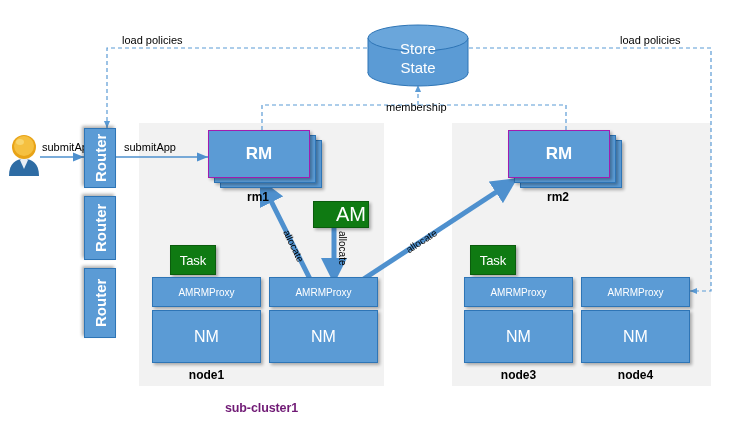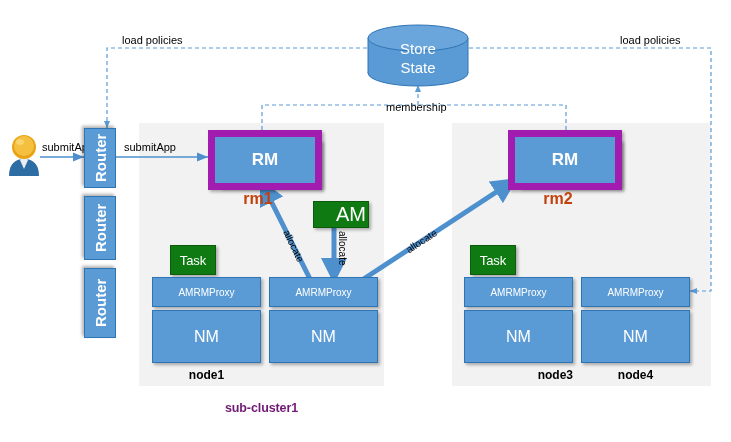--- a/index.html
+++ b/index.html
@@ -67,34 +67,34 @@
   .rm-shadow {
     position: absolute;
     background: #5b9bd5;
     border: 1px solid #2e75b6;
     box-shadow: 2px 2px 3px rgba(0,0,0,0.30);
   }
   .rm-front {
     position: absolute;
     left: 0; top: 0;
     background: #5b9bd5;
-    border: 7px solid #a21caf;
+    border: 1px solid #a21caf;
     color: #fff;
     display: flex;
     align-items: center;
     justify-content: center;
     font-size: 17px;
     font-weight: bold;
     box-shadow: 2px 2px 3px rgba(0,0,0,0.30);
   }
   .rm-caption {
     position: absolute;
-    font-size: 16px;
-    font-weight: bold;
-    color: #c2410c;
+    font-size: 12px;
+    font-weight: bold;
+    color: #000000;
     text-align: center;
     width: 100%;
   }
 
   
   .node-caption {
     font-size: 12px;
     font-weight: bold;
     color: #000;
     text-align: center;
@@ -245,21 +245,21 @@
   <div class="rm-stack" style="left:508px; top:130px; width:112px; height:56px;">
     <div class="rm-shadow" style="left:12px; top:10px; width:100px; height:46px;"></div>
     <div class="rm-shadow" style="left:6px; top:5px; width:100px; height:46px;"></div>
     <div class="rm-front" style="width:100px; height:46px;">RM</div>
     <div class="rm-caption" style="left:-6px; top:60px; width:112px;">rm2</div>
   </div>
 
   <div class="abs greenbox task-label" style="left:470px; top:245px; width:46px; height:30px;">Task</div>
   <div class="abs bluebox amrm-label" style="left:464px; top:277px; width:109px; height:30px;">AMRMProxy</div>
   <div class="abs bluebox nm-label" style="left:464px; top:310px; width:109px; height:53px;">NM</div>
-  <div class="abs node-caption" style="left:464px; top:368px; width:109px;text-align:right;">node3</div>
+  <div class="abs node-caption" style="left:464px; top:368px; width:109px;">node3</div>
 
   <div class="abs bluebox amrm-label" style="left:581px; top:277px; width:109px; height:30px;">AMRMProxy</div>
   <div class="abs bluebox nm-label" style="left:581px; top:310px; width:109px; height:53px;">NM</div>
   <div class="abs node-caption" style="left:581px; top:368px; width:109px;">node4</div>
 
   <div class="abs cluster-caption" style="left:139px; top:401px; width:245px;">sub-cluster1</div>
 
 </div>
 
 </body></html>

